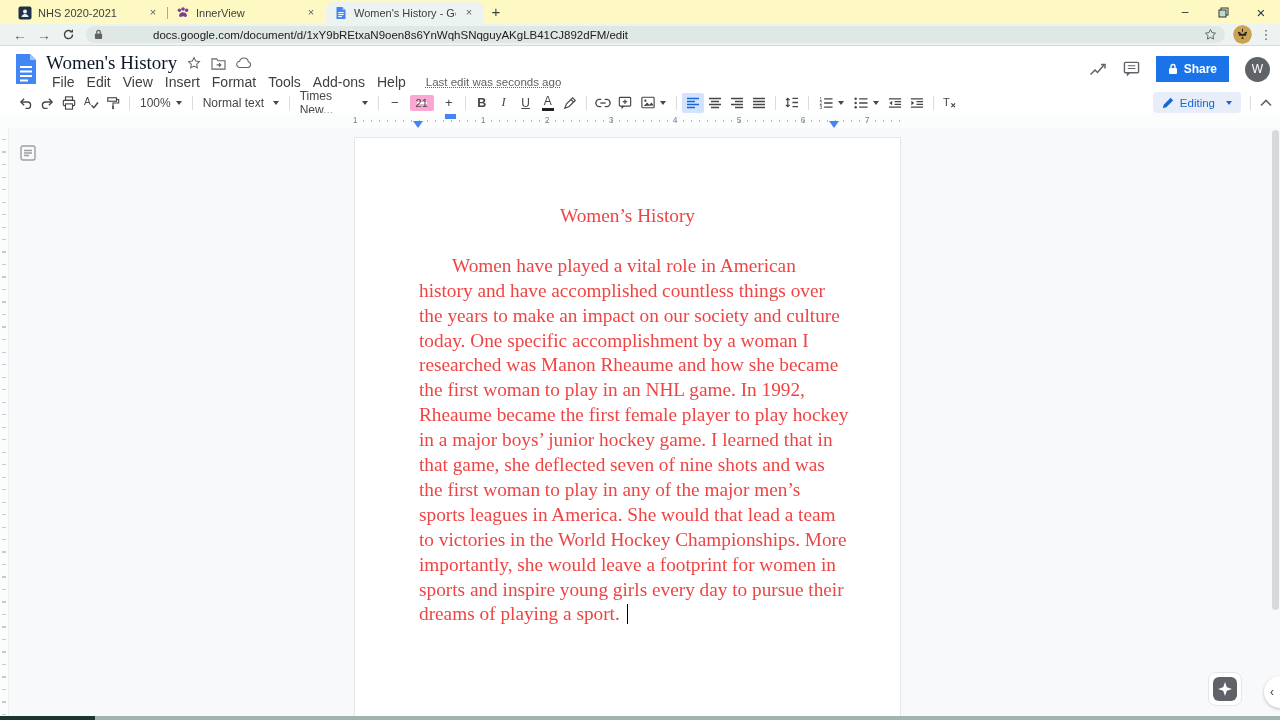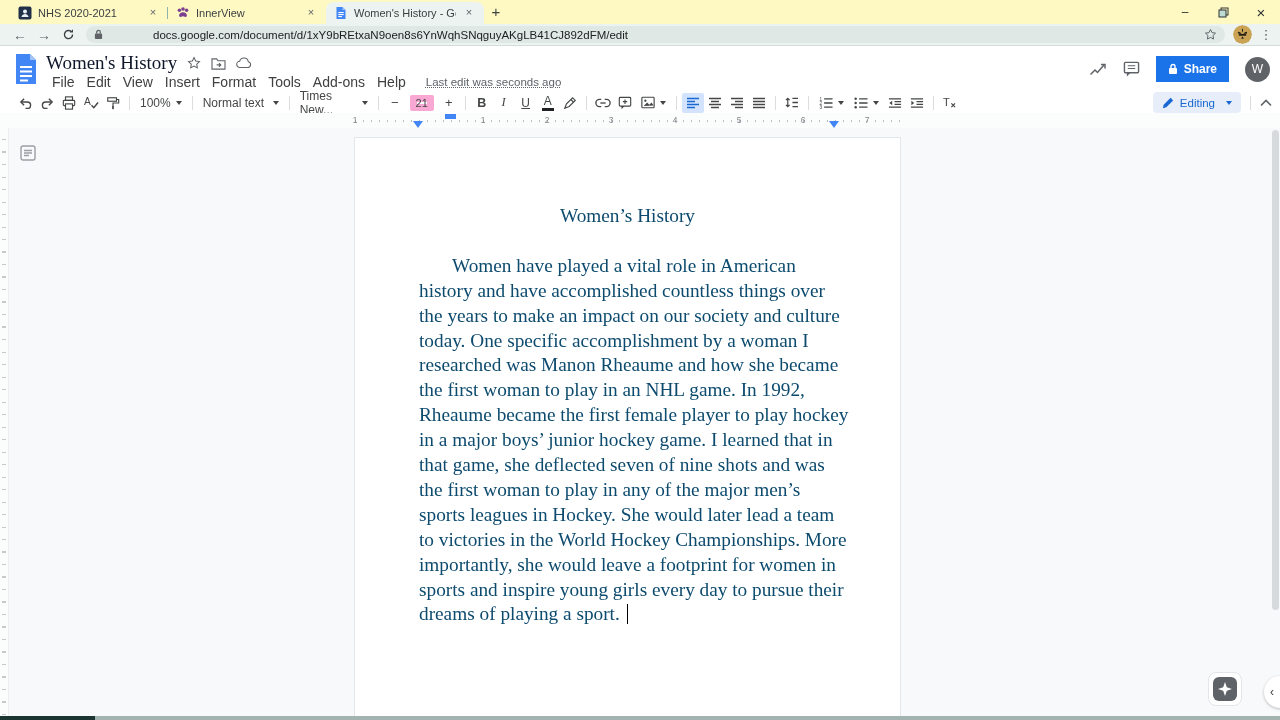--- a/index.html
+++ b/index.html
@@ -68,21 +68,21 @@
   .ruler-num { position:absolute; top:2px; font-size:8.5px; color:#80868b; transform:translateX(-50%); }
   .ind-tri { position:absolute; top:8px; width:0; height:0; border-left:5.5px solid transparent; border-right:5.5px solid transparent; border-top:7px solid #4285f4; }
   .ind-bar { position:absolute; top:1px; width:11px; height:4.5px; background:#4285f4; }
 
   
   .doc-area { position:absolute; left:0; top:128px; width:1280px; height:588px; background:#f8f9fa; overflow:hidden; }
   .vruler { position:absolute; left:0; top:0; width:9px; height:588px; background:#fbfcfc; border-right:1px solid #eceeef;
     background-image:repeating-linear-gradient(180deg,transparent 0 11px,#c6cacd 11px 12.5px); background-size:4px 100%; background-position:2px 0; background-repeat:no-repeat; }
   .outline-btn { position:absolute; left:20px; top:17px; color:#9aa0a6; }
   .page { position:absolute; left:355px; top:10px; width:545px; height:700px; background:#fff; box-shadow:0 0 0 1px #e4e7e9; }
-  .page-inner { padding:66px 64px 0 64px; font-family:"Liberation Serif","DejaVu Serif",serif; font-size:19.3px; color:#0c4a6e; }
+  .page-inner { padding:66px 64px 0 64px; font-family:"Liberation Serif","DejaVu Serif",serif; font-size:19.3px; color:#ef4444; }
   .doc-title-line { text-align:center; line-height:24.9px; white-space:pre; }
   .doc-gap { height:24.9px; }
   .doc-line { line-height:24.9px; white-space:pre; }
   .doc-line.first { text-indent:33px; }
   .cursor { display:inline-block; width:1.4px; height:20px; background:#000; vertical-align:-4px; margin-left:2px; }
 
   .scrollbar { position:absolute; right:1px; top:2px; width:7px; height:480px; background:#d6dadd; border-radius:4px; }
 
   .explore-btn { position:absolute; right:38px; bottom:10px; width:34px; height:34px; background:#fff; border:1px solid #e3e6e8; border-radius:8px; display:flex; align-items:center; justify-content:center; }
   .explore-ic { width:24px; height:24px; background:#5f6368; border-radius:6px; display:flex; align-items:center; justify-content:center; }
@@ -431,21 +431,21 @@
           <div class="doc-line first">Women have played a vital role in American</div>
           <div class="doc-line">history and have accomplished countless things over</div>
           <div class="doc-line">the years to make an impact on our society and culture</div>
           <div class="doc-line">today. One specific accomplishment by a woman I</div>
           <div class="doc-line">researched was Manon Rheaume and how she became</div>
           <div class="doc-line">the first woman to play in an NHL game. In 1992,</div>
           <div class="doc-line">Rheaume became the first female player to play hockey</div>
           <div class="doc-line">in a major boys’ junior hockey game. I learned that in</div>
           <div class="doc-line">that game, she deflected seven of nine shots and was</div>
           <div class="doc-line">the first woman to play in any of the major men’s</div>
-          <div class="doc-line">sports leagues in Hockey. She would later lead a team</div>
+          <div class="doc-line">sports leagues in America. She would that lead a team</div>
           <div class="doc-line">to victories in the World Hockey Championships. More</div>
           <div class="doc-line">importantly, she would leave a footprint for women in</div>
           <div class="doc-line">sports and inspire young girls every day to pursue their</div>
           <div class="doc-line">dreams of playing a sport. <span class="cursor"></span></div>
         </div>
     </div>
   </div>
 
   <div class="scrollbar"></div>
 

